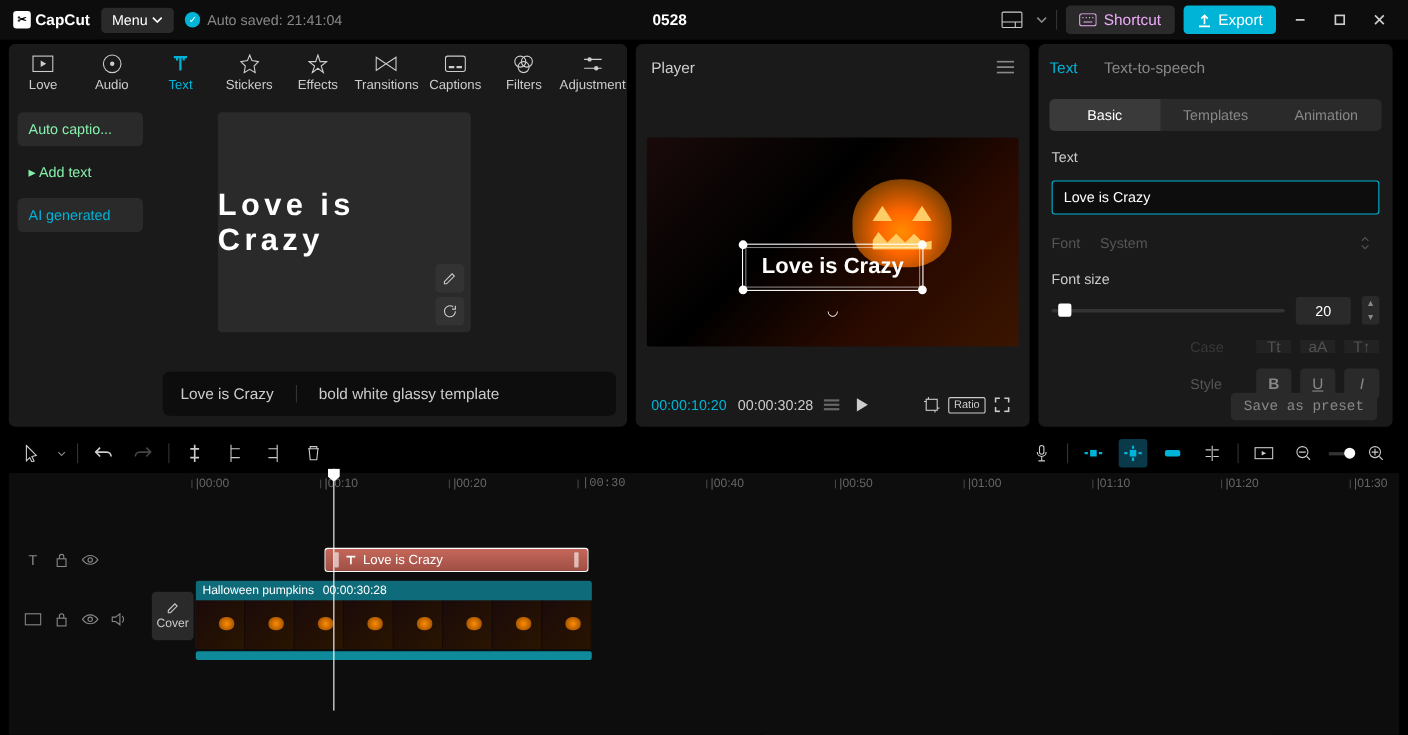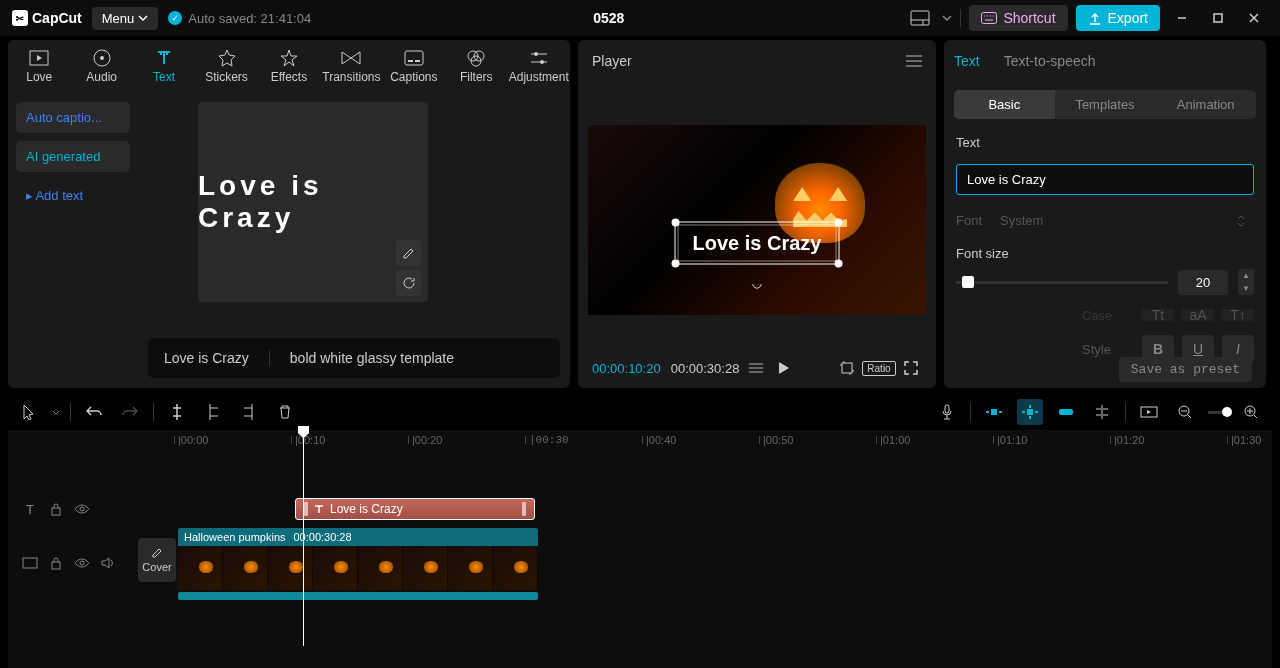--- a/index.html
+++ b/index.html
@@ -25,21 +25,21 @@
 .panel { background: #1a1a1a; border-radius: 6px; display: flex; flex-direction: column; overflow: hidden; }
 
 
 .left-panel { width: 562px; }
 .tabs { display: flex; background: #1a1a1a; height: 52px; }
 .tab { flex: 1; display: flex; flex-direction: column; align-items: center; justify-content: center; gap: 2px; cursor: pointer; color: #ccc; font-size: 12px; }
 .tab.active { color: #00b4d8; }
 .tab-icon { width: 20px; height: 20px; display: flex; align-items: center; justify-content: center; }
 .left-content { flex: 1; display: flex; }
 .sub-sidebar { width: 130px; padding: 10px 8px; display: flex; flex-direction: column; gap: 8px; }
-.sub-btn { background: #2a2a2a; border: none; color: #3b82f6; padding: 8px 10px; border-radius: 5px; text-align: left; cursor: pointer; font-size: 13px; white-space: nowrap; overflow: hidden; text-overflow: ellipsis; }
+.sub-btn { background: #2a2a2a; border: none; color: #86efac; padding: 8px 10px; border-radius: 5px; text-align: left; cursor: pointer; font-size: 13px; white-space: nowrap; overflow: hidden; text-overflow: ellipsis; }
 .sub-btn.highlight { color: #00b4d8; }
 .sub-btn.plain { background: transparent; }
 .preview-area { flex: 1; display: flex; flex-direction: column; padding: 10px; position: relative; }
 .text-preview { background: #2a2a2a; width: 230px; height: 200px; display: flex; align-items: center; justify-content: center; border-radius: 4px; align-self: flex-start; margin-left: 50px; position: relative; }
 .text-preview-label { color: #fff; font-size: 28px; font-weight: 700; letter-spacing: 4px; }
 .preview-icons { position: absolute; right: 0; bottom: 0; display: flex; flex-direction: column; gap: 4px; padding: 6px; }
 .preview-icon-btn { width: 26px; height: 26px; background: #333; border: none; border-radius: 4px; color: #ccc; display: flex; align-items: center; justify-content: center; cursor: pointer; }
 .template-bar { margin-top: auto; background: #0d0d0d; border-radius: 6px; padding: 12px 16px; display: flex; gap: 20px; align-items: center; }
 .template-title { color: #ccc; font-size: 14px; }
 .template-sep { width: 1px; height: 16px; background: #333; }
@@ -274,22 +274,22 @@
               <circle cx="6" cy="3" r="2" fill="currentColor"></circle>
               <circle cx="12" cy="11" r="2" fill="currentColor"></circle>
             </svg>
           </span>
           <span>Adjustment</span>
         </div>
     </div>
     <div class="left-content">
       <div class="sub-sidebar">
         <button class="sub-btn">Auto captio...</button>
+        <button class="sub-btn plain">▸ <span>Add text</span></button>
         <button class="sub-btn highlight">AI generated</button>
-        <button class="sub-btn plain">▸ <span>Add text</span></button>
       </div>
       <div class="preview-area">
         <div class="text-preview">
           <span class="text-preview-label">Love  is  Crazy</span>
           <div class="preview-icons">
             <button class="preview-icon-btn">
                 <svg width="14" height="14" viewBox="0 0 14 14">
                   <path d="M2 10l7-7 2 2-7 7H2v-2z" stroke="currentColor" fill="none"></path>
                 </svg>
               </button>

